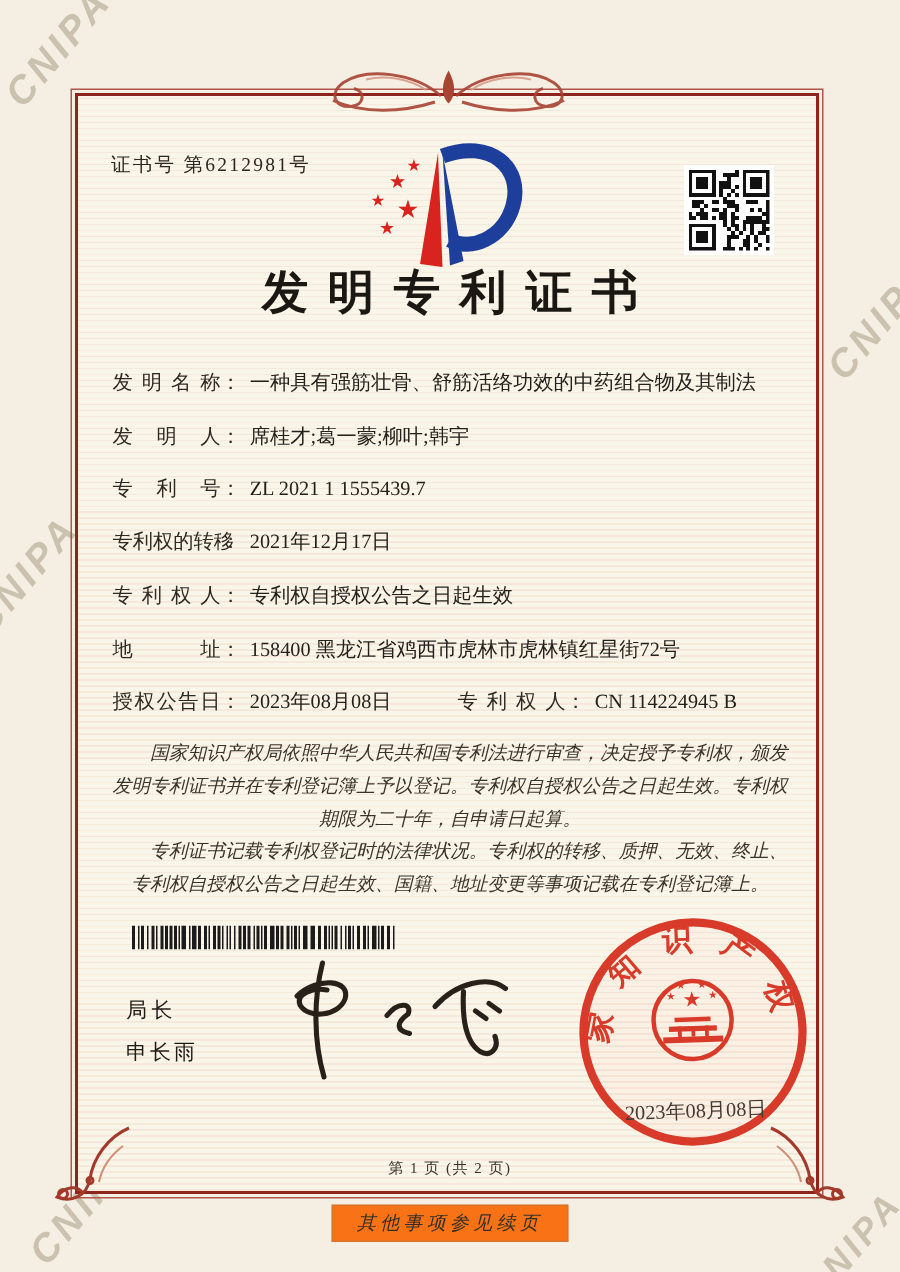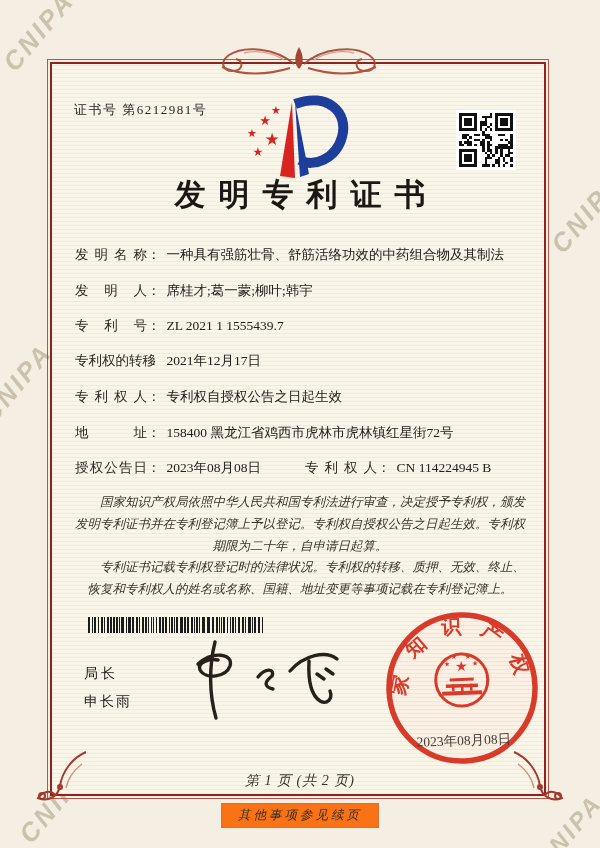--- a/index.html
+++ b/index.html
@@ -46,21 +46,21 @@
          font-style:italic;line-height:1.74;color:#3a332a;}
   .paras p{margin:0;text-indent:2em;text-align:center;}
   .barcode{position:absolute;left:88px;top:617px;}
   .sign-role{position:absolute;left:84px;top:665px;font-family:Liberation Sans, sans-serif;
              font-size:14px;letter-spacing:3px;color:#1e1b17;}
   .sign-name{position:absolute;left:84px;top:693px;font-family:"Liberation Sans","DejaVu Sans",sans-serif;
              font-size:14px;letter-spacing:2px;color:#1e1b17;}
   .signature{position:absolute;left:160px;top:636px;}
   .seal{position:absolute;left:382px;top:608px;transform:rotate(-2deg);opacity:.94;}
   .page-num{position:absolute;left:0;top:772px;width:600px;text-align:center;
-            font-size:14px;font-style:italic;color:#3a332a;letter-spacing:1px;}
+            font-size:10px;color:#3a332a;letter-spacing:1px;}
   .note{position:absolute;left:50%;top:803px;transform:translateX(-50%);
         font-size:12.5px;font-style:italic;letter-spacing:3px;color:#352f27;
         border:1px solid rgba(150,120,90,.35);background:#f97316;padding:3px 16px;white-space:nowrap;}
 </style>
 </head>
 <body>
 
 <div class="page">
 
   <span class="wm" style="left:-8px;top:16px;font-size:26px;">CNIPA</span>
@@ -274,21 +274,21 @@
       <span>
         <span class="flabel">授权公告日</span><span class="fcolon">：</span><span class="fvalue">2023年08月08日</span>
       </span>
       <span class="fcol2">
         <span class="flabel">专利权人</span><span class="fcolon">：</span><span class="fvalue">CN 114224945 B</span>
       </span>
     </div>
 
     <div class="paras">
       <p>国家知识产权局依照中华人民共和国专利法进行审查，决定授予专利权，颁发发明专利证书并在专利登记簿上予以登记。专利权自授权公告之日起生效。专利权期限为二十年，自申请日起算。</p>
-      <p>专利证书记载专利权登记时的法律状况。专利权的转移、质押、无效、终止、恢复和专利权人的姓名或名称、国籍、地址变更等事项记载在专利登记簿上。</p>
+      <p>专利证书记载专利权登记时的法律状况。专利权的转移、质押、无效、终止、专利权自授权公告之日起生效、国籍、地址变更等事项记载在专利登记簿上。</p>
     </div>
 
     <svg id="barcode" class="barcode" width="178" height="16">
         <rect x="0" y="0" width="2" height="16" fill="#1b1b1b"></rect>
         <rect x="4" y="0" width="1" height="16" fill="#1b1b1b"></rect>
         <rect x="6" y="0" width="2" height="16" fill="#1b1b1b"></rect>
         <rect x="10" y="0" width="1" height="16" fill="#1b1b1b"></rect>
         <rect x="13" y="0" width="2" height="16" fill="#1b1b1b"></rect>
         <rect x="16" y="0" width="1" height="16" fill="#1b1b1b"></rect>
         <rect x="19" y="0" width="2" height="16" fill="#1b1b1b"></rect>

